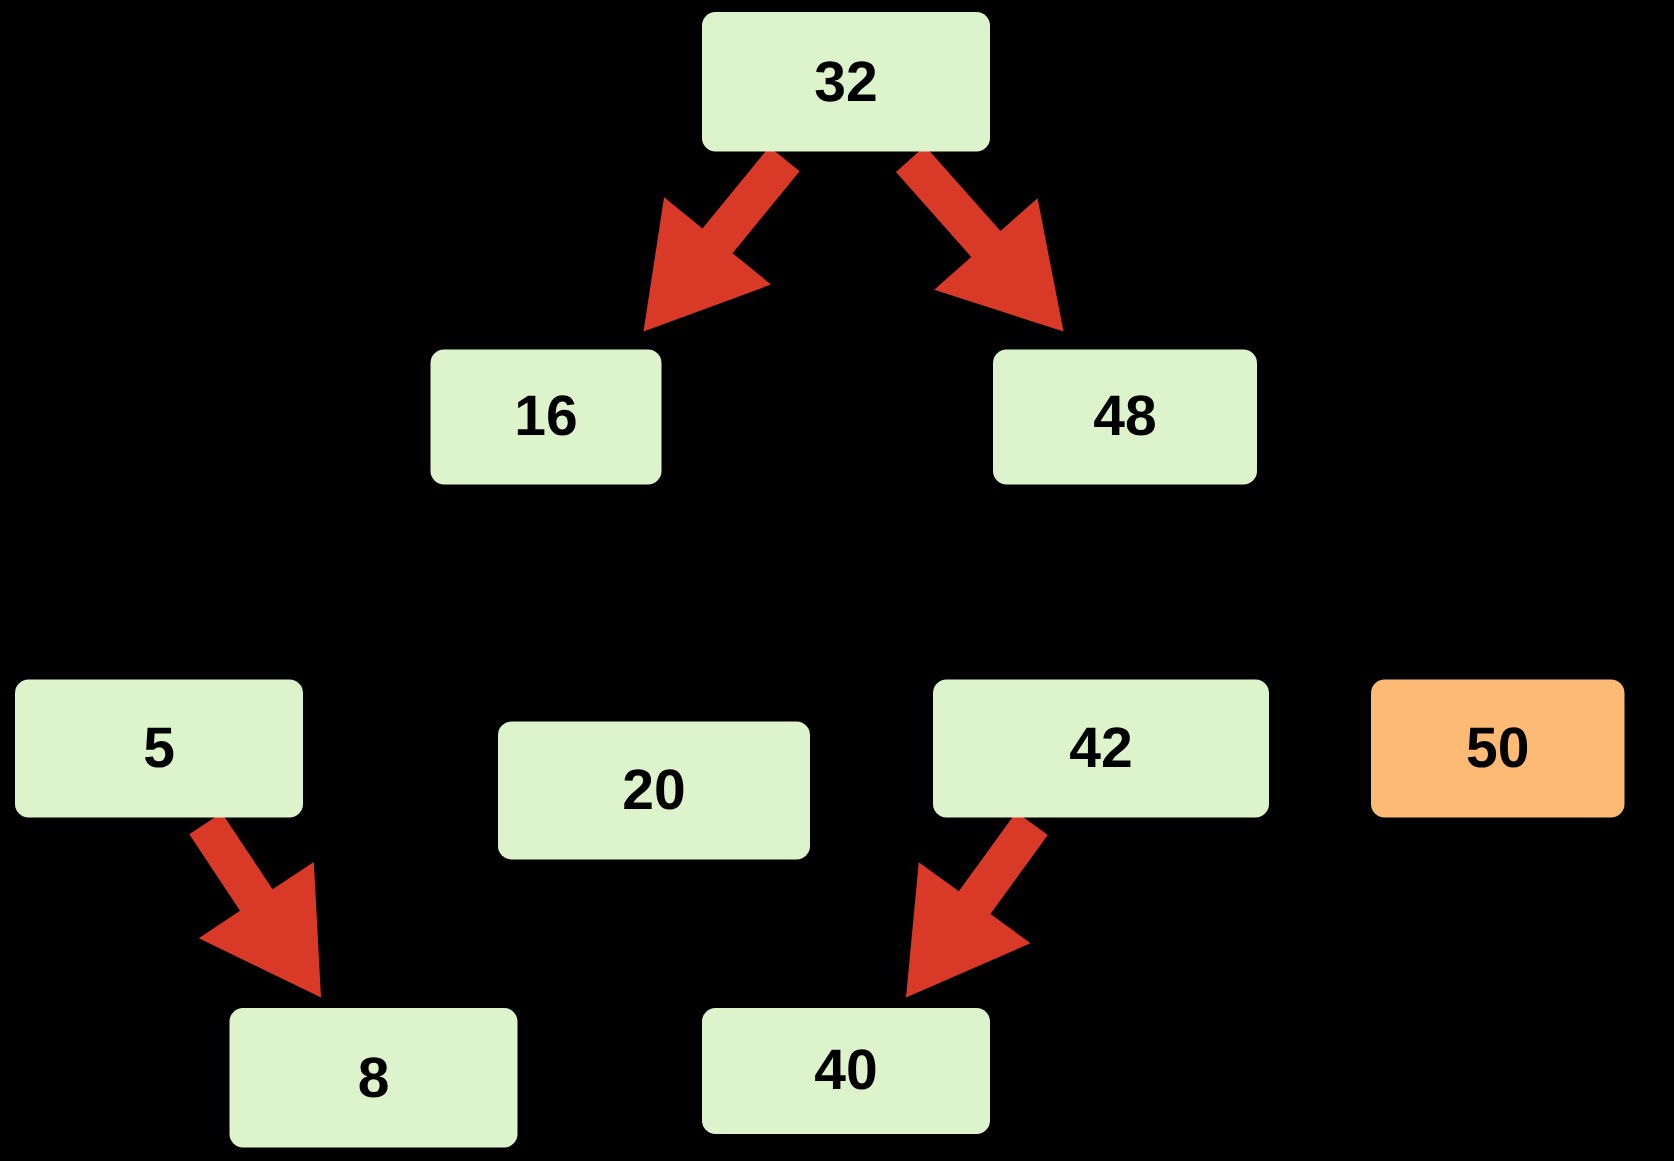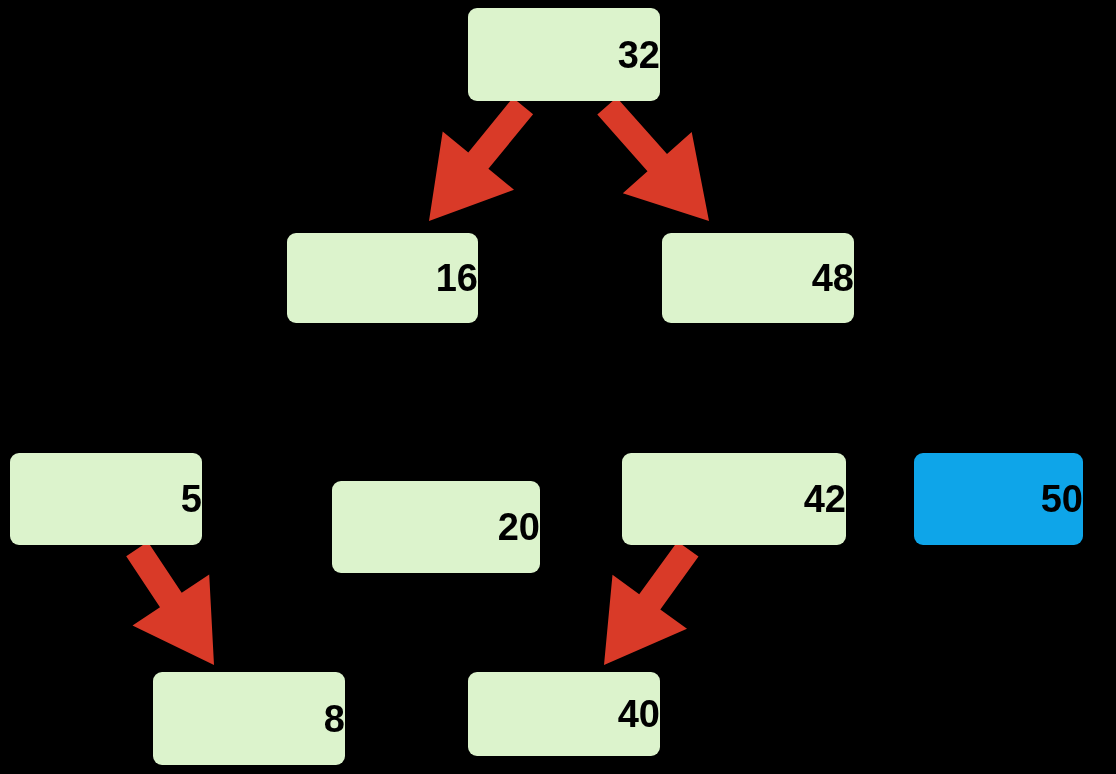--- a/index.html
+++ b/index.html
@@ -23,21 +23,21 @@
     height: 774px;
     pointer-events: none;
   }
   .tree-node {
     position: absolute;
     box-sizing: border-box;
     background: #DCF3CC;
     border-radius: 9px;
     display: flex;
     align-items: center;
-    justify-content: flex-end;
+    justify-content: center;
     z-index: 2;
   }
   .tree-node-label {
     font-family: "Liberation Sans", sans-serif;
     font-size: 38px;
     font-weight: bold;
     color: #000000;
     line-height: 1;
     letter-spacing: 0px;
     user-select: none;
@@ -52,36 +52,36 @@
       <polygon points="512.9,97.8 468.3,152.4 442.7,131.5 429.0,221.0 514.0,189.7 488.4,168.8 533.1,114.2" fill="#D93A28"></polygon>
       <polygon points="597.3,114.6 647.5,171.3 622.8,193.2 709.0,221.0 691.7,132.1 667.0,154.0 616.7,97.4" fill="#D93A28"></polygon>
       <polygon points="126.2,556.2 160.0,607.2 132.5,625.5 214.0,665.0 209.2,574.6 181.7,592.8 147.8,541.8" fill="#D93A28"></polygon>
       <polygon points="677.5,541.4 639.2,594.2 612.5,574.8 604.0,665.0 687.0,628.8 660.3,609.4 698.5,556.6" fill="#D93A28"></polygon>
     </svg>
 
   <div id="node-layer">
       <div class="tree-node" style="left: 468px; top: 8px; width: 192px; height: 93px; background: rgb(220, 243, 204);">
         <span class="tree-node-label" style="color: rgb(0, 0, 0);">32</span>
       </div>
-      <div class="tree-node" style="left: 287px; top: 233px; width: 191px; height: 90px; background: rgb(220, 243, 204);">
+      <div class="tree-node" style="left: 287px; top: 233px; width: 154px; height: 90px; background: rgb(220, 243, 204);">
         <span class="tree-node-label" style="color: rgb(0, 0, 0);">16</span>
       </div>
-      <div class="tree-node" style="left: 662px; top: 233px; width: 192px; height: 90px; background: rgb(220, 243, 204);">
+      <div class="tree-node" style="left: 662px; top: 233px; width: 176px; height: 90px; background: rgb(220, 243, 204);">
         <span class="tree-node-label" style="color: rgb(0, 0, 0);">48</span>
       </div>
       <div class="tree-node" style="left: 10px; top: 453px; width: 192px; height: 92px; background: rgb(220, 243, 204);">
         <span class="tree-node-label" style="color: rgb(0, 0, 0);">5</span>
       </div>
       <div class="tree-node" style="left: 332px; top: 453px; width: 208px; height: 92px; background: rgb(220, 243, 204); margin-top: 28px;">
         <span class="tree-node-label" style="color: rgb(0, 0, 0);">20</span>
       </div>
       <div class="tree-node" style="left: 622px; top: 453px; width: 224px; height: 92px; background: rgb(220, 243, 204);">
         <span class="tree-node-label" style="color: rgb(0, 0, 0);">42</span>
       </div>
-      <div class="tree-node" style="left: 914px; top: 453px; width: 169px; height: 92px; background: #0ea5e9;">
+      <div class="tree-node" style="left: 914px; top: 453px; width: 169px; height: 92px; background: #fdba74;">
         <span class="tree-node-label" style="color: rgb(0, 0, 0);">50</span>
       </div>
       <div class="tree-node" style="left: 153px; top: 672px; width: 192px; height: 93px; background: rgb(220, 243, 204);">
         <span class="tree-node-label" style="color: rgb(0, 0, 0);">8</span>
       </div>
       <div class="tree-node" style="left: 468px; top: 672px; width: 192px; height: 84px; background: rgb(220, 243, 204);">
         <span class="tree-node-label" style="color: rgb(0, 0, 0);">40</span>
       </div>
     </div>
 

